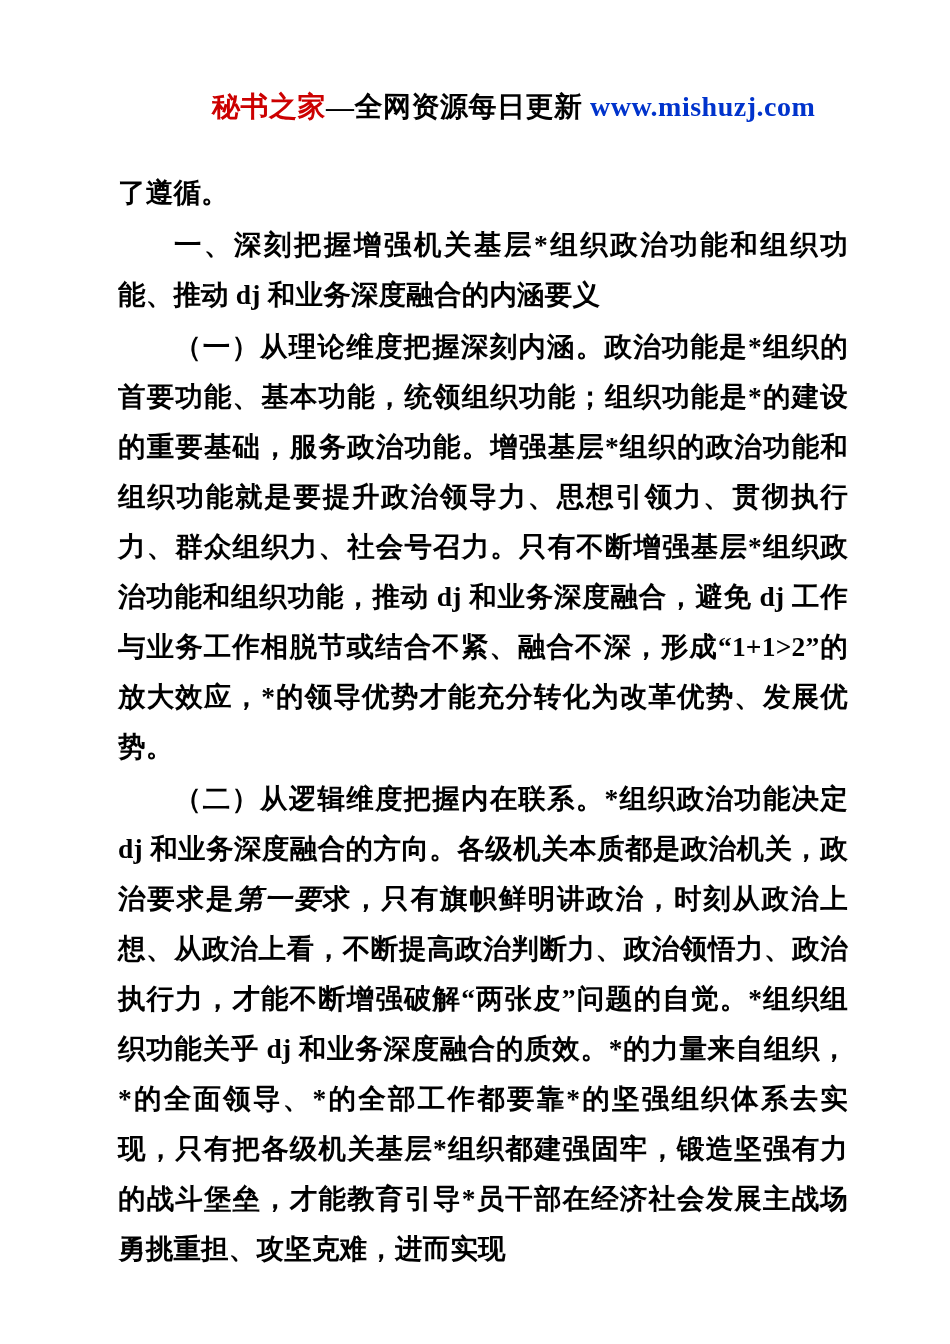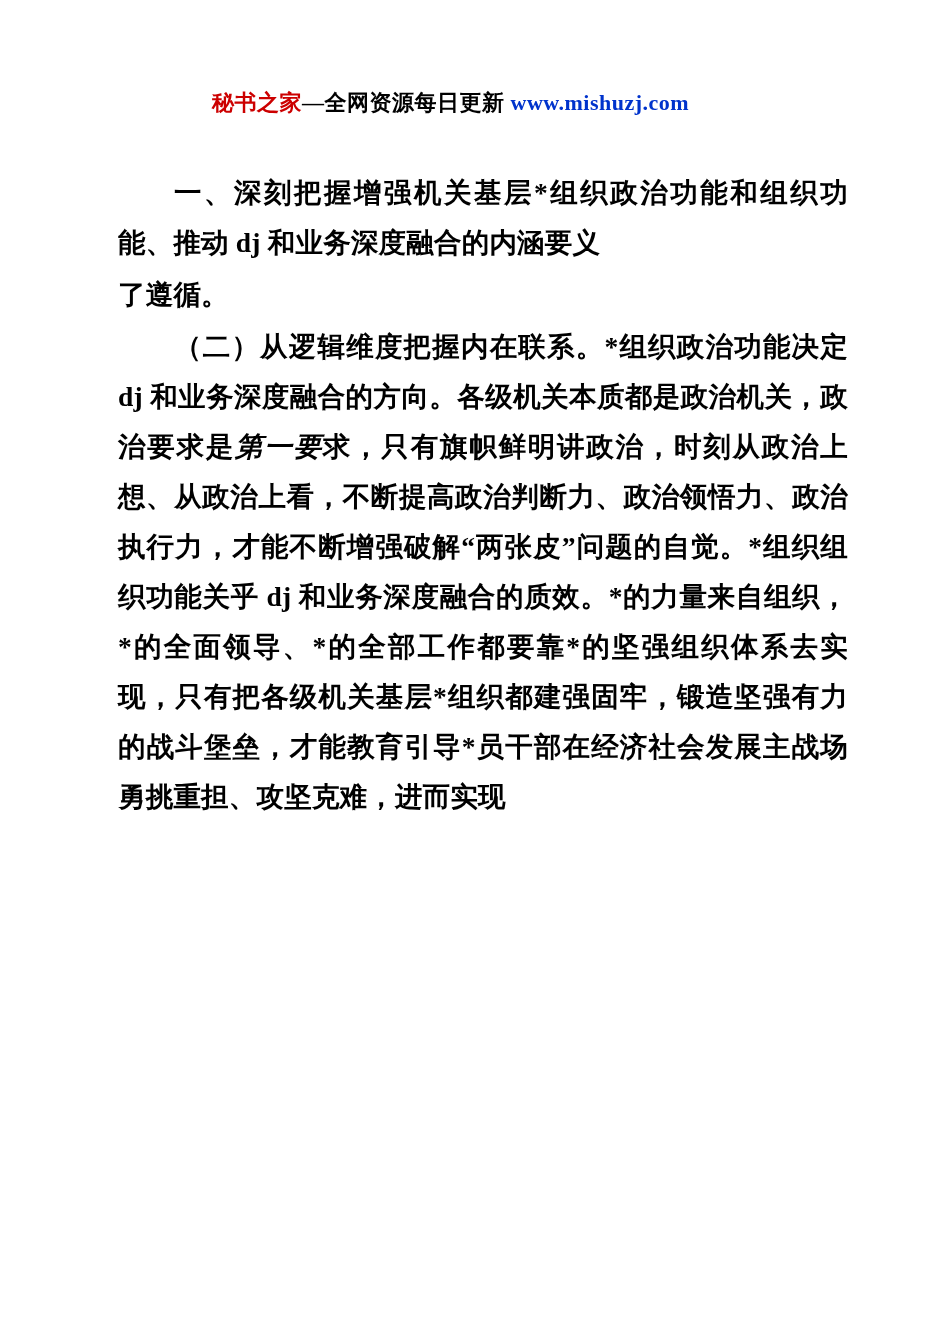--- a/index.html
+++ b/index.html
@@ -19,21 +19,21 @@
     width: 950px;
     height: 1344px;
     box-sizing: border-box;
     padding: 0;
     position: relative;
   }
   .watermark {
     position: absolute;
     top: 88px;
     left: 212px;
-    font-size: 22px;
+    font-size: 28px;
     font-weight: bold;
     white-space: nowrap;
     letter-spacing: 0.5px;
     font-family: "Liberation Serif", "DejaVu Serif", serif;
   }
   .wm-red {
     color: #cc0000;
   }
   .wm-black {
     color: #000000;
@@ -76,22 +76,23 @@
 <body>
 
 <div class="page">
 
   <div class="watermark">
     <span class="wm-red">秘书之家</span><span class="wm-black">—全网资源每日更新 </span><span class="wm-blue">www.mishuzj.com</span>
   </div>
 
   <div class="content">
 
+    <p class="body-text no-indent">了遵循。</p>
+
     <p class="body-text indent heading">一、深刻把握增强机关基层*组织政治功能和组织功能、推动 dj 和业务深度融合的内涵要义</p>
 
-    <p class="body-text no-indent">了遵循。</p>
-
+    <p class="body-text indent">（一）从理论维度把握深刻内涵。政治功能是*组织的首要功能、基本功能，统领组织功能；组织功能是*的建设的重要基础，服务政治功能。增强基层*组织的政治功能和组织功能就是要提升政治领导力、思想引领力、贯彻执行力、群众组织力、社会号召力。只有不断增强基层*组织政治功能和组织功能，推动 dj 和业务深度融合，避免 dj 工作与业务工作相脱节或结合不紧、融合不深，形成“1+1&gt;2”的放大效应，*的领导优势才能充分转化为改革优势、发展优势。</p>
 
     <p class="body-text indent"><span>（二）从逻辑维度把握内在联系。*组织政治功能决定 dj 和业务深度融合的方向。各级机关本质都是政治机关，政治要求是</span><span class="strong-inline">第一要</span><span>求，只有旗帜鲜明讲政治，时刻从政治上想、从政治上看，不断提高政治判断力、政治领悟力、政治执行力，才能不断增强破解“两张皮”问题的自觉。*组织组织功能关乎 dj 和业务深度融合的质效。*的力量来自组织，*的全面领导、*的全部工作都要靠*的坚强组织体系去实现，只有把各级机关基层*组织都建强固牢，锻造坚强有力的战斗堡垒，才能教育引导*员干部在经济社会发展主战场勇挑重担、攻坚克难，进而实现</span></p>
 
   </div>
 
 </div>
 
 </body></html>

